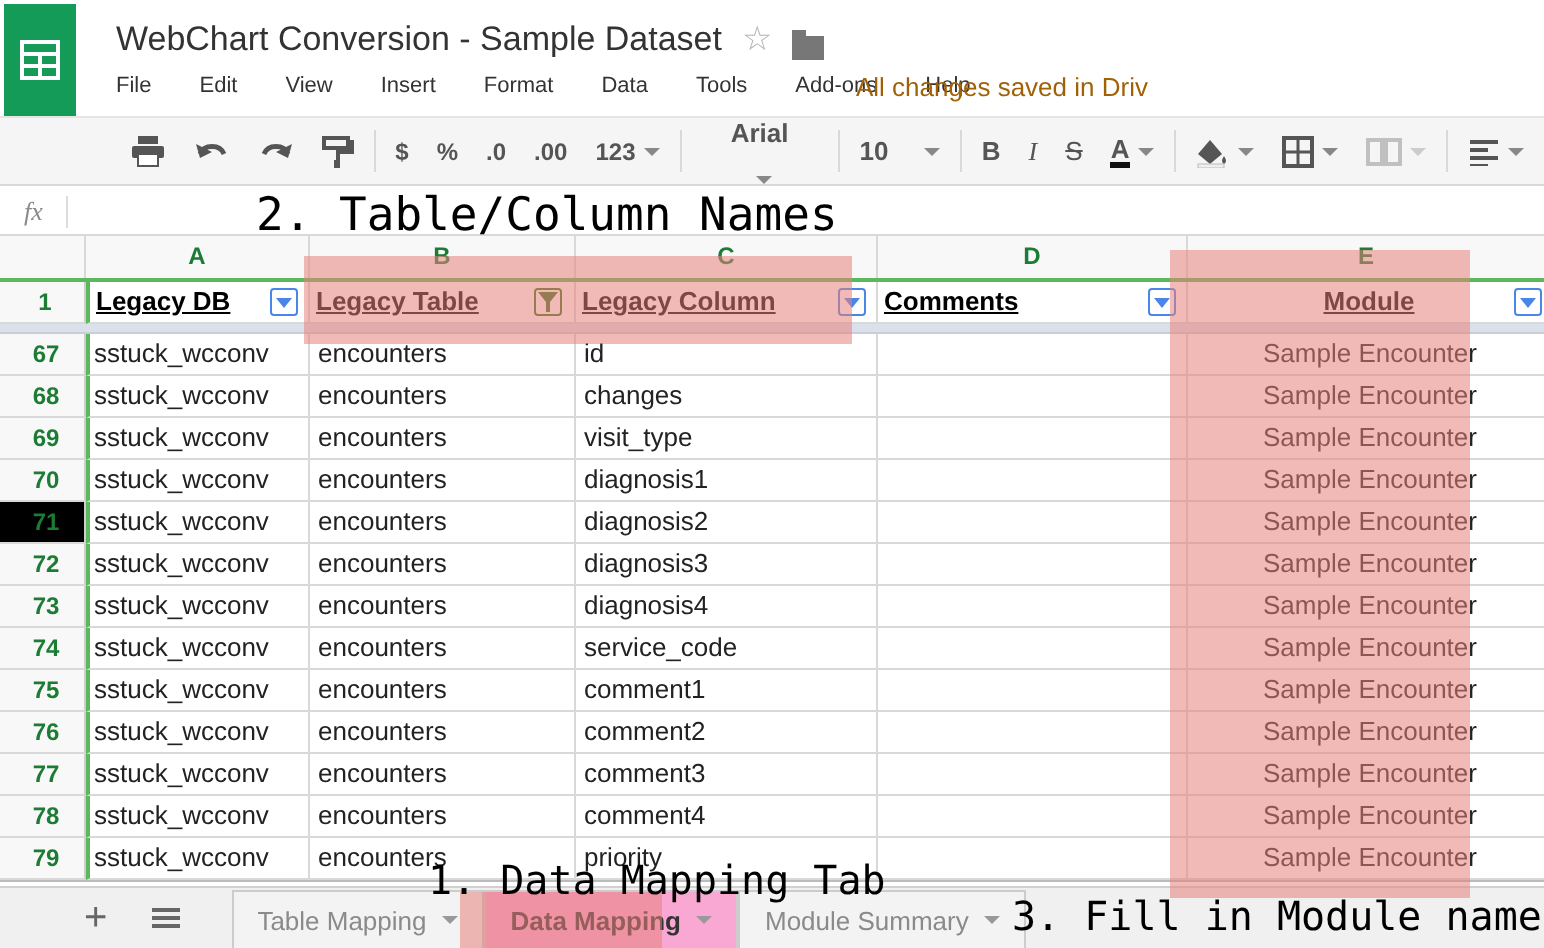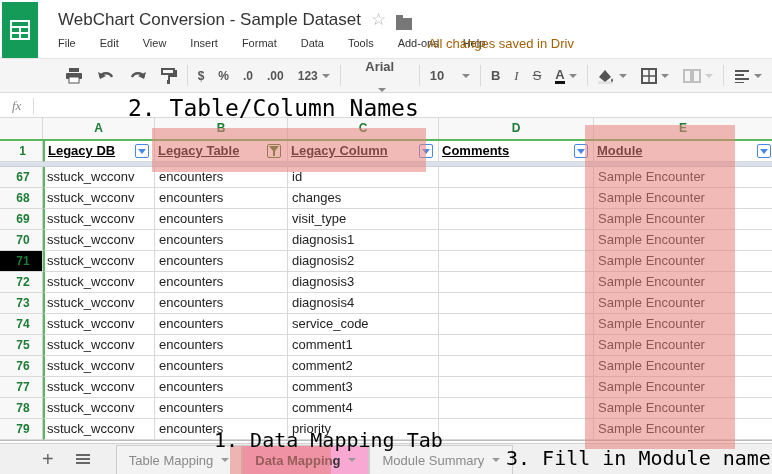--- a/index.html
+++ b/index.html
@@ -32,21 +32,21 @@
 
   
   .formula-bar { position:absolute; left:0; top:94px; width:772px; height:24px; background:#fff; border-bottom:1px solid #d9d9d9; display:flex; align-items:center; }
   .fx-label { font-family:"Liberation Serif",serif; font-style:italic; color:#8a8a8a; font-size:13px; padding:0 12px; }
   .fx-sep { width:1px; height:16px; background:#ddd; }
 
   
   .grid { position:absolute; left:0; top:118px; width:772px; }
   .g-row { display:flex; }
   .cell { border-right:1px solid #d9d9d9; border-bottom:1px solid #d9d9d9; font-size:13px; overflow:hidden; white-space:nowrap; background:#fff; }
-  .w-rh { width:43px; } .w-a { width:112px; } .w-b { width:133px; } .w-c { width:151px; } .w-d { width:155px; } .w-e { width:178px; border-right:none; }
+  .w-rh { width:43px; } .w-a { width:112px; } .w-b { width:133px; } .w-c { width:151px; } .w-d { width:155px; } .w-e { width:178px; border-right:none;text-align:center; }
   .letters .cell { height:21px; background:#f8f8f8; color:#1c7c34; font-weight:bold; font-size:12px; text-align:center; line-height:21px; border-bottom:none; }
   .letters { border-bottom:2px solid #5cb85c; }
   .rownum { background:#f8f8f8; color:#1c7c34; font-weight:bold; font-size:12px; text-align:center; border-right:1px solid #cfcfcf; }
   .rownum.sel { background:#000000; }
   .hrow .cell { height:21px; line-height:20px; padding-left:3px; position:relative; }
   .hrow .hd { font-weight:bold; text-decoration:underline; color:#000; border-left:2px solid #5cb85c; }
   .hrow .hd.noleft { border-left:none; }
   .freeze-shadow { height:5px; background:#dbe1ea; border-bottom:1px solid #c9ced8; }
   .drow .cell { height:21px; line-height:20px; padding-left:4px; }
   .drow .cell.ca { border-left:2px solid #5cb85c; padding-left:2px; }

